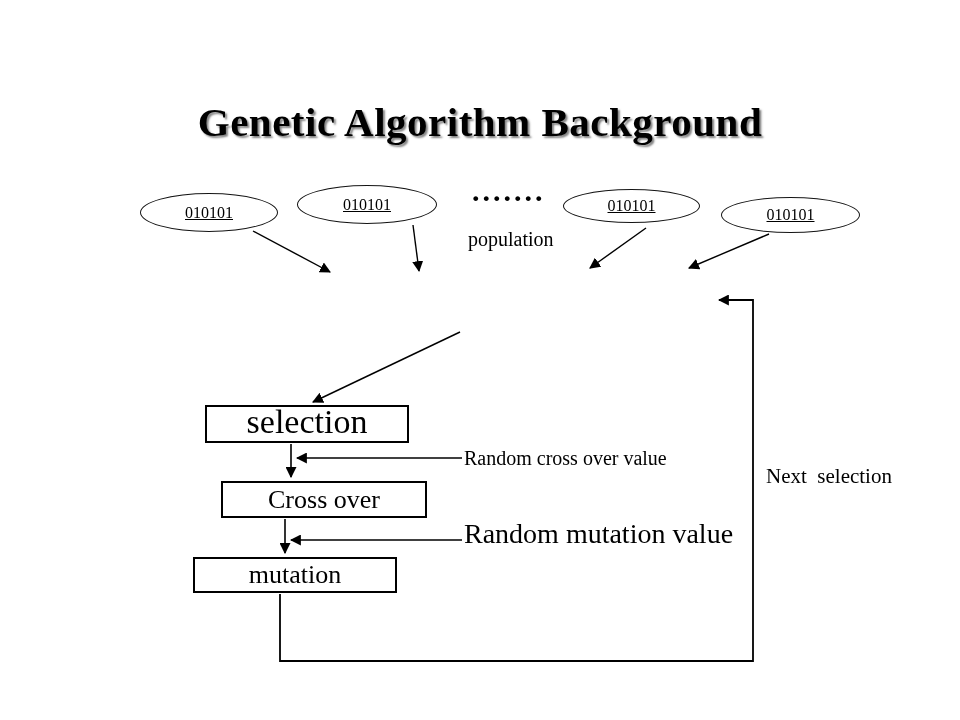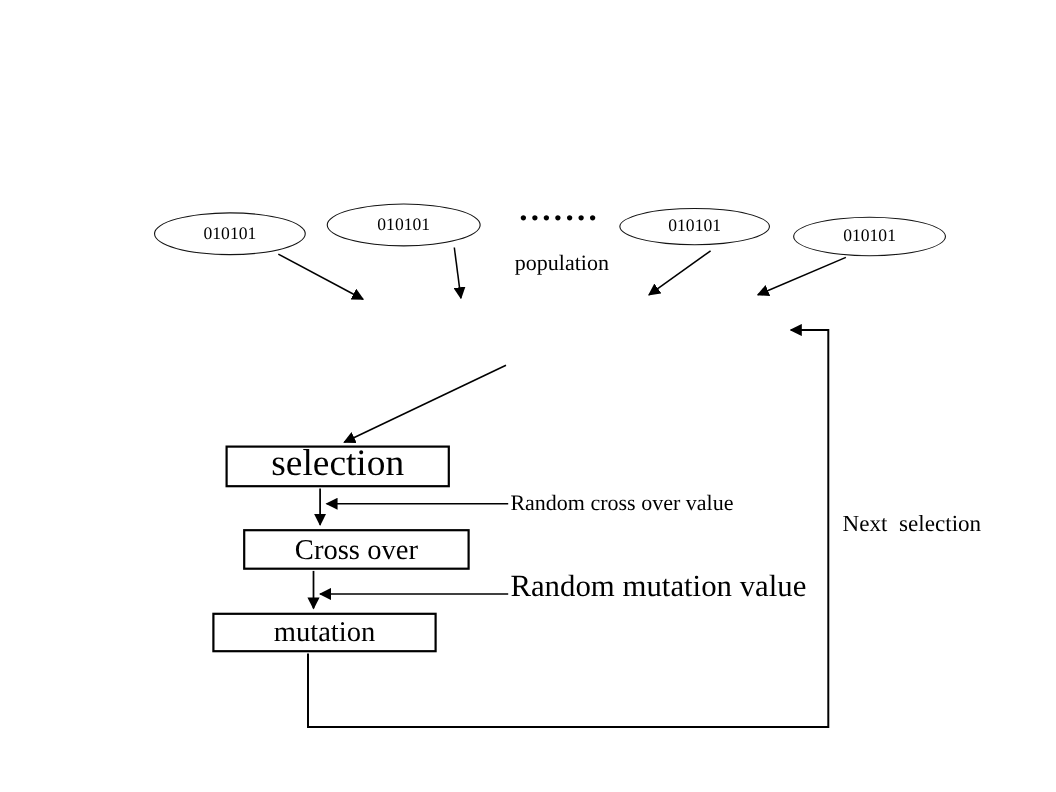--- a/index.html
+++ b/index.html
@@ -11,21 +11,21 @@
   
   #title{
     left:0;right:0;top:100px;text-align:center;
     font-size:41px;font-weight:bold;line-height:44px;letter-spacing:0.5px;
     text-shadow:2px 2px 2px rgba(110,110,110,0.85);
   }
   
   .ellipse{
     border:1.5px solid #141414;border-radius:50%;
     display:flex;align-items:center;justify-content:center;
-    font-size:16px;background:#fff;box-sizing:border-box;
+    font-size:16px;background:#fff;box-sizing:border-box;text-decoration:underline;
   }
   #ellipse1{left:140px;top:193px;width:138px;height:39px;}
   #ellipse2{left:297px;top:185px;width:140px;height:39px;}
   #ellipse3{left:563px;top:189px;width:137px;height:34px;}
   #ellipse4{left:721px;top:197px;width:139px;height:36px;}
   
   #dots{left:472px;top:174px;font-size:30px;font-weight:bold;letter-spacing:3px;line-height:34px;}
   #population{left:468px;top:228px;font-size:20px;}
   
   .pbox{
@@ -43,20 +43,21 @@
   #nextGeneration{left:766px;top:464px;font-size:21px;white-space:pre;}
   
   #arrows{left:0;top:0;width:960px;height:720px;pointer-events:none;}
   #arrows line,#arrows polyline{stroke:#000;fill:none;}
 </style>
 </head>
 <body>
 
 <div id="slide">
 
+  <div id="title" class="abs">Genetic Algorithm Background</div>
 
   <div id="ellipse1" class="abs ellipse">
     <span>010101</span>
   </div>
   <div id="ellipse2" class="abs ellipse">
     <span>010101</span>
   </div>
   <div id="ellipse3" class="abs ellipse">
     <span>010101</span>
   </div>

